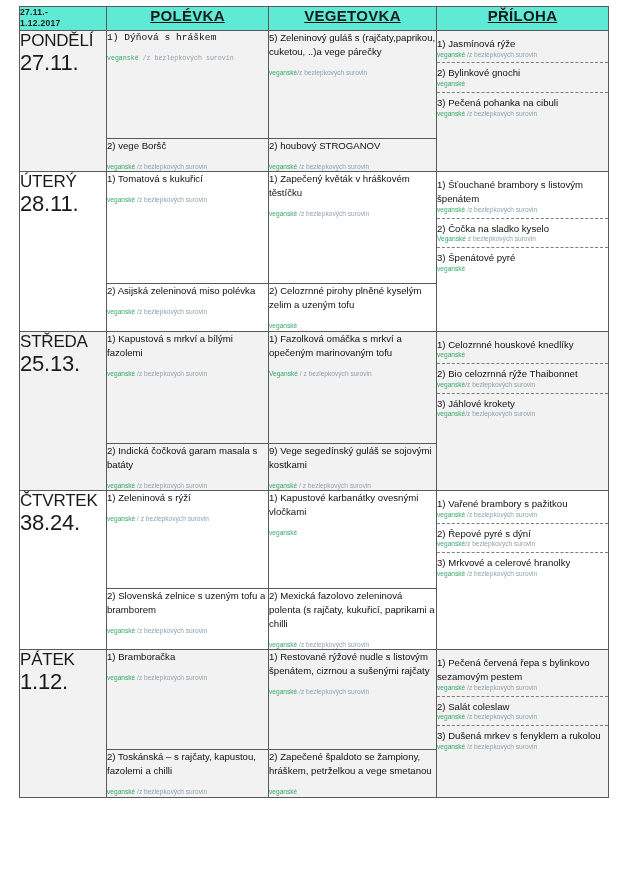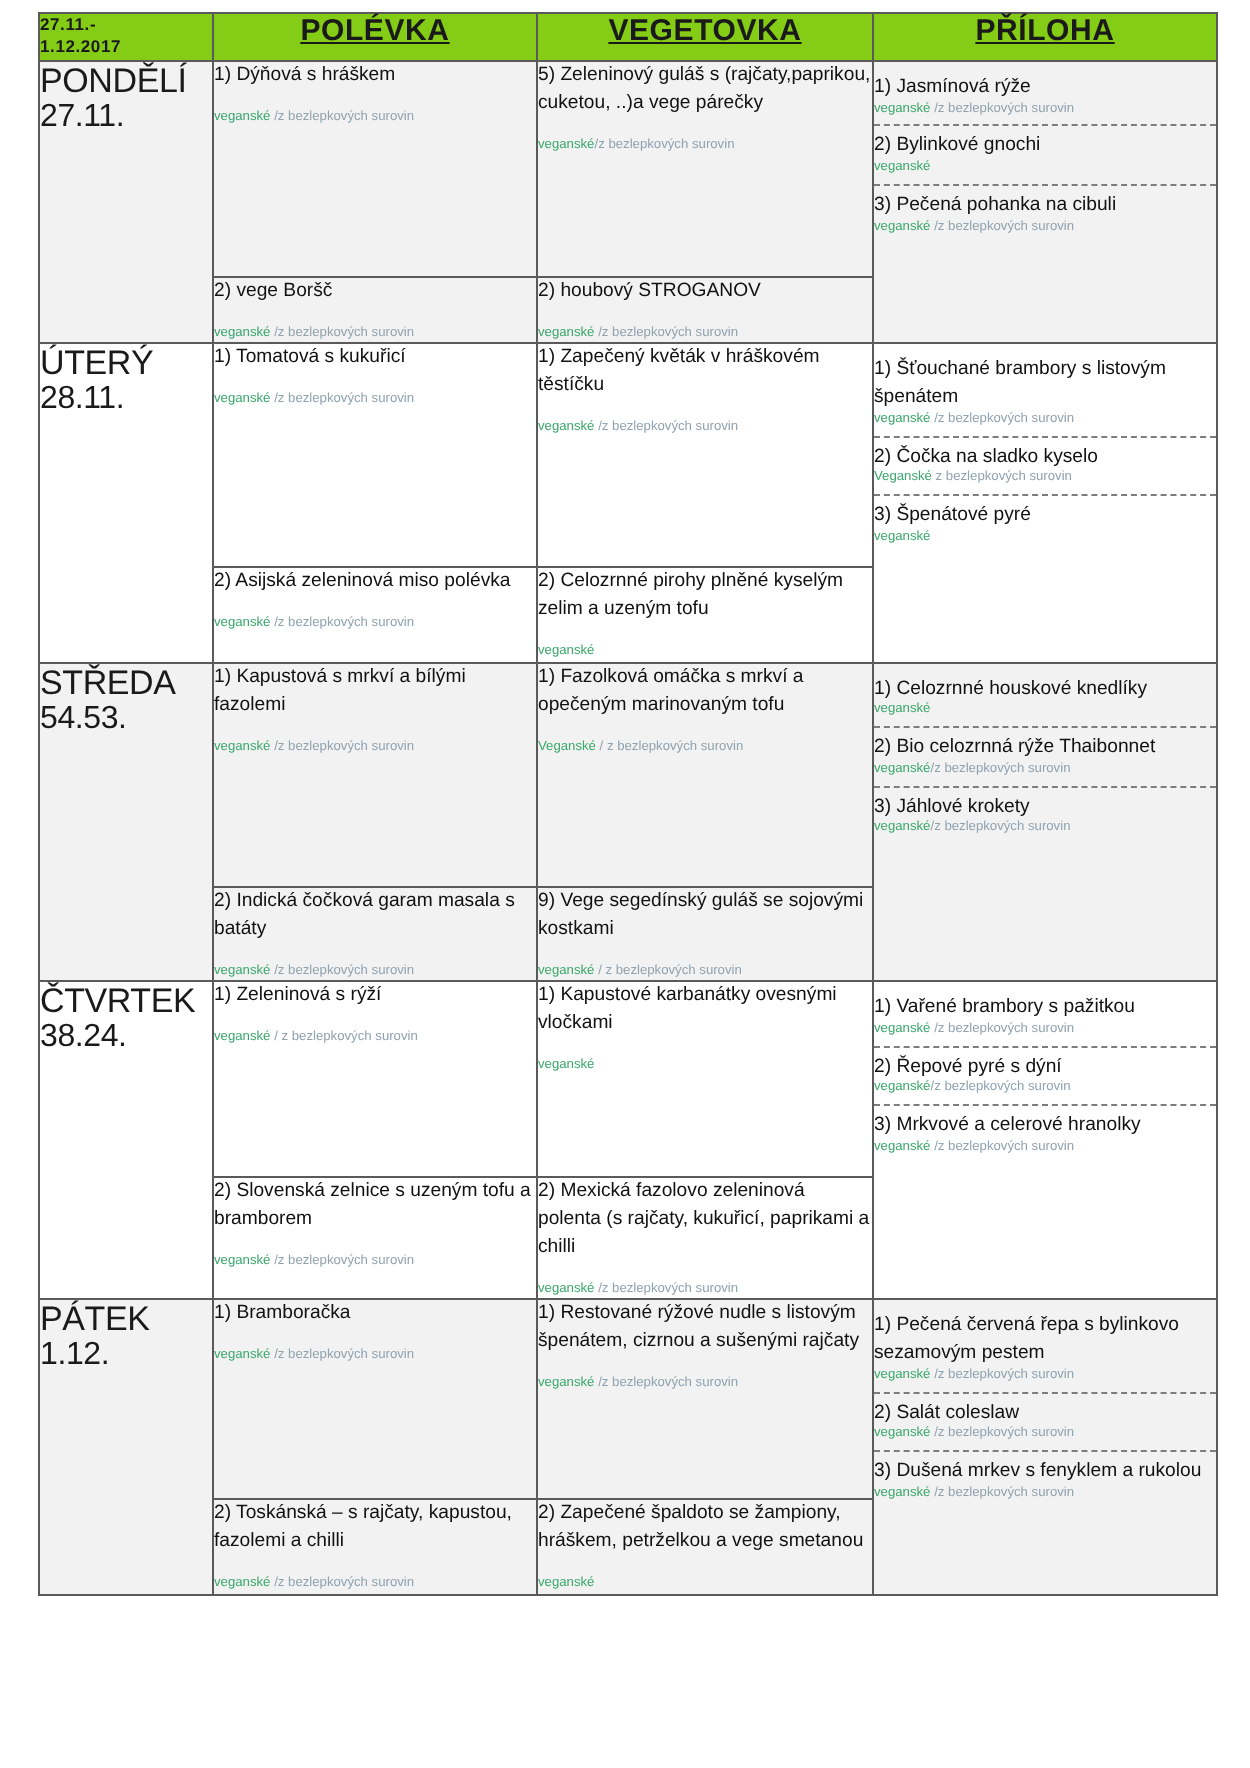--- a/index.html
+++ b/index.html
@@ -40,21 +40,21 @@
   }
 
   
   col.c-day  { width: 87px; }
   col.c-soup { width: 162px; }
   col.c-main { width: 168px; }
   col.c-side { width: 172px; }
 
   
   thead th {
-    background: #84cc16;
+    background: #5eead4;
     border: 1px solid #5a5a5a;
     text-align: center;
     font-weight: bold;
     letter-spacing: .3px;
   }
   th.range {
     text-align: left;
     font-size: 8.5px;
     line-height: 1.35;
     padding: 4px 4px 4px 7px;
@@ -72,21 +72,21 @@
     padding: 3px 2px 2px 6px;
     background: inherit;
   }
   .day-name {
     font-size: 17px;
     line-height: 1.12;
     letter-spacing: -0.2px;
     white-space: nowrap;
   }
   .day-date {
-    font-size: 16px;
+    font-size: 22px;
     line-height: 1.18;
     letter-spacing: -0.2px;
   }
 
   
   tr.shade td { background: #f2f2f2; }
   tr.plain td { background: #ffffff; }
 
   
   td.dish {
@@ -167,21 +167,21 @@
         </th>
       </tr>
     </thead>
 
     <tbody id="menu-body">
         <tr class="shade">
           <td class="day" rowspan="2">
             <div class="day-name">PONDĚLÍ</div>
             <div class="day-date">27.11.</div>
           </td>
-          <td class="dish tall" style="height: 108px;">
+          <td class="dish tall" style="height: 108px; font-family: Liberation Mono, monospace;">
             <div class="dish-title">1) Dýňová s hráškem</div>
             <div class="tagline"><span class="tag-vegan">veganské</span><span class="tag-gf"> /z bezlepkových surovin</span></div>
           </td>
           <td class="dish tall" style="height: 108px;">
             <div class="dish-title">5) Zeleninový guláš s (rajčaty,paprikou, cuketou, ..)a vege párečky</div>
             <div class="tagline"><span class="tag-vegan">veganské</span><span class="tag-gf">/z bezlepkových surovin</span></div>
           </td>
           <td class="side" rowspan="2" style="padding-top: 6px;">
             <div class="side-item">
               <div class="side-title">1)  Jasmínová rýže</div>
@@ -245,21 +245,21 @@
             <div class="tagline"><span class="tag-vegan">veganské</span><span class="tag-gf"> /z bezlepkových surovin</span></div>
           </td>
           <td class="dish">
             <div class="dish-title">2)    Celozrnné pirohy plněné kyselým zelim a uzeným tofu</div>
             <div class="tagline"><span class="tag-vegan">veganské</span><span class="tag-gf"></span></div>
           </td>
         </tr>
         <tr class="shade">
           <td class="day" rowspan="2">
             <div class="day-name">STŘEDA</div>
-            <div class="day-date">54.53.</div>
+            <div class="day-date">25.13.</div>
           </td>
           <td class="dish tall" style="height: 112px; margin-left: 16px;">
             <div class="dish-title">1)  Kapustová s mrkví a bílými fazolemi</div>
             <div class="tagline"><span class="tag-vegan">veganské</span><span class="tag-gf"> /z bezlepkových surovin</span></div>
           </td>
           <td class="dish tall" style="height: 112px;">
             <div class="dish-title">1)   Fazolková omáčka s mrkví a opečeným marinovaným tofu</div>
             <div class="tagline"><span class="tag-vegan">Veganské</span><span class="tag-gf"> / z bezlepkových surovin</span></div>
           </td>
           <td class="side" rowspan="2" style="padding-top: 6px;">

